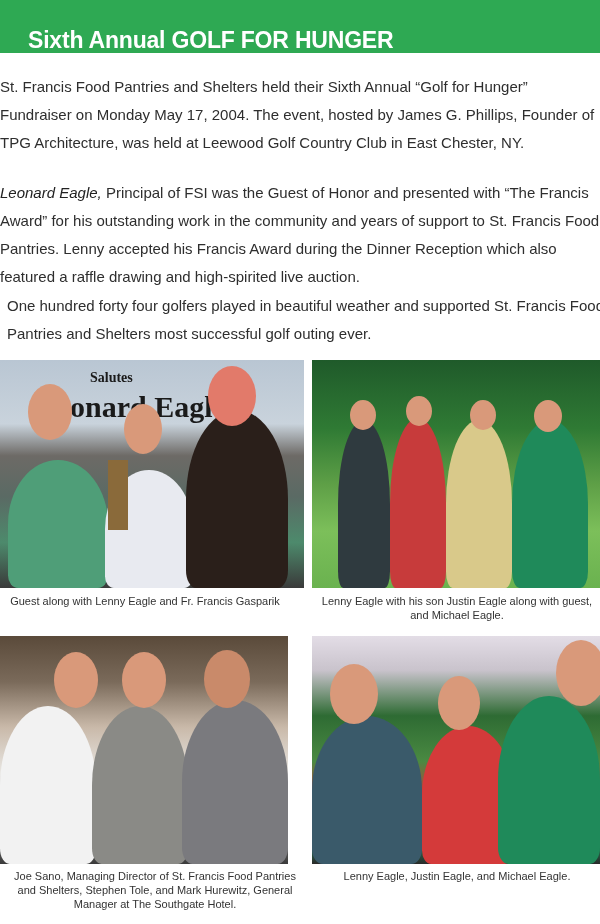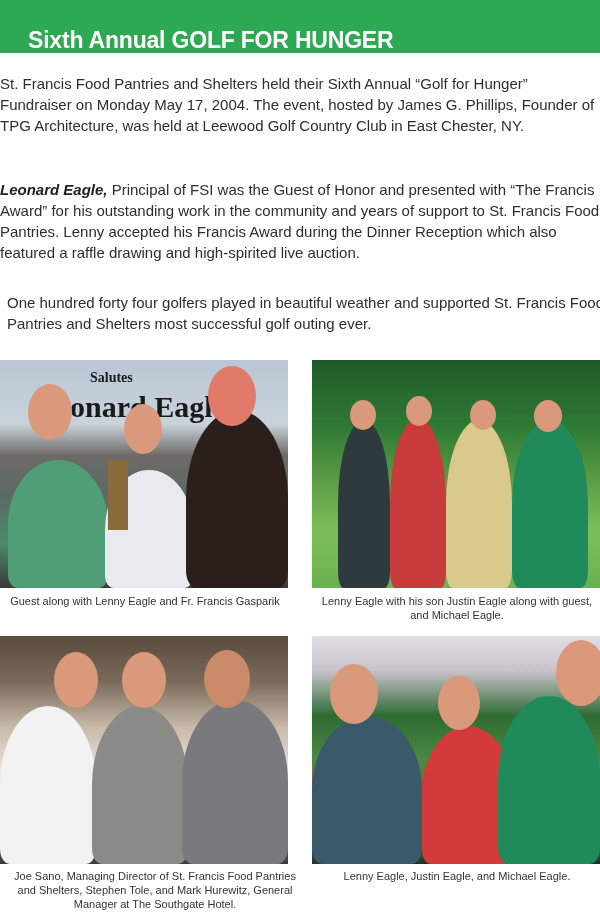--- a/index.html
+++ b/index.html
@@ -1,25 +1,25 @@
 <!DOCTYPE html>
 <html><head>
 <meta charset="utf-8">
 <style>
   html,body{margin:0;padding:0;background:#ffffff;}
   body{width:600px;height:924px;position:relative;overflow:hidden;font-family:"Liberation Sans",sans-serif;color:#2b2b2b;}
   .header{position:absolute;left:0;top:0;width:600px;height:53px;background:#2ea953;}
   .header h1{margin:16px;position:absolute;left:12px;top:11px;font-family:"Liberation Sans",sans-serif;font-weight:bold;font-size:23px;color:#ffffff;letter-spacing:-0.2px;white-space:nowrap;}
-  .para{position:absolute;left:0;width:600px;font-size:15px;line-height:21px;color:#2e2e2e;}
+  .para{position:absolute;left:0;width:600px;font-size:15px;line-height:28px;color:#2e2e2e;}
   .p1{top:73px;}
   .p2{top:179px;}
   .p3{top:285px;}
-  .para b{font-style:italic;font-weight:bold;color:#222;}
+  .para b{font-style:italic;font-weight:normal;color:#222;}
   .photo{position:absolute;width:288px;height:228px;overflow:hidden;}
-  .ph1{left:0;top:360px;background:linear-gradient(180deg,#b9c6d3 0%,#c9d3dc 28%,#6d6a66 42%,#5a6a64 60%,#4d8a6c 80%,#3a3a3a 100%);}
+  .ph1{left:0;top:360px;background:linear-gradient(180deg,#b9c6d3 0%,#c9d3dc 28%,#6d6a66 42%,#5a6a64 60%,#4d8a6c 80%,#3a3a3a 100%);padding-left:16px;}
   .ph2{left:312px;top:360px;background:linear-gradient(180deg,#1f5a2a 0%,#2f7a34 30%,#5fa047 55%,#7cbf5a 75%,#6ab24f 100%);}
   .ph3{left:0;top:636px;background:linear-gradient(180deg,#5a4a3a 0%,#7a6a5a 20%,#c9b9a9 40%,#e8e6e2 60%,#9a9a9a 80%,#3a3a3a 100%);}
   .ph4{left:312px;top:636px;background:linear-gradient(180deg,#e3dde6 0%,#c9c3cc 15%,#2e6b33 35%,#4a8a42 55%,#c33a3a 70%,#1f8a5a 90%,#2a2a2a 100%);}
   .fig{position:absolute;border-radius:50% 50% 10% 10%;}
   .head{position:absolute;border-radius:50%;background:#d9997a;}
   .caption{position:absolute;font-size:11px;line-height:14px;color:#333;width:290px;text-align:center;}
   .c1{left:0;top:594px;}
   .c2{left:312px;top:594px;}
   .c3{left:10px;top:869px;}
   .c4{left:312px;top:869px;}

